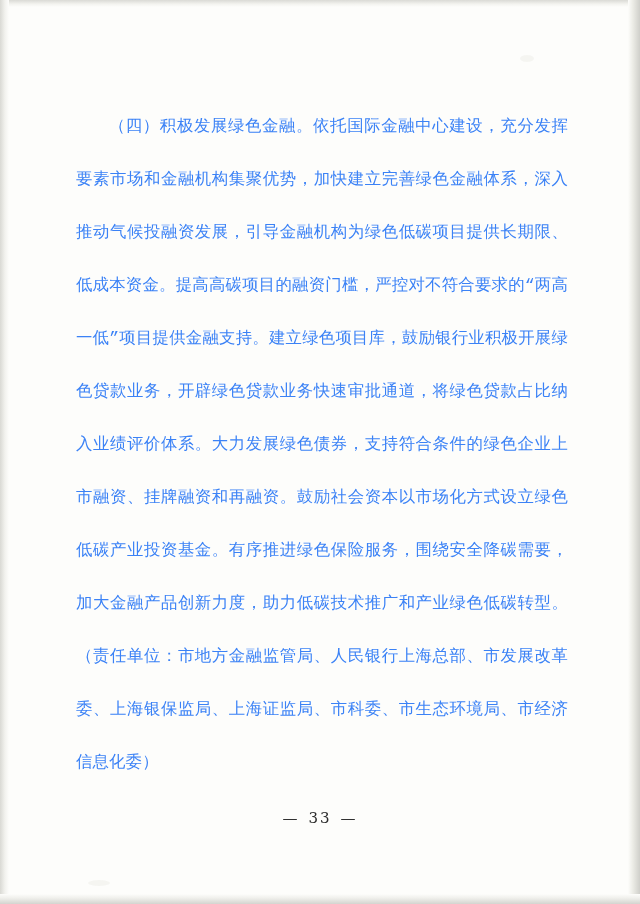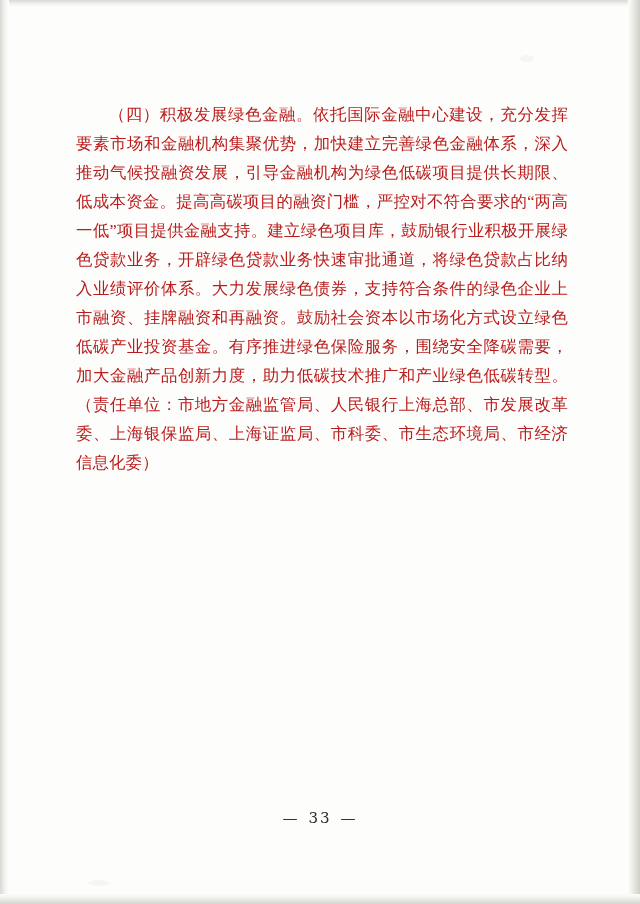--- a/index.html
+++ b/index.html
@@ -48,27 +48,27 @@
   }
   .content {
     position: absolute;
     left: 76px;
     top: 100px;
     width: 492px;
   }
   .para {
     margin: 0 0 2px 0;
     font-size: 16.4px;
-    line-height: 29px;
-    color: #b91c1c;
+    line-height: 53px;
+    color: #3b82f6;
     text-align: justify;
     text-justify: inter-ideograph;
     letter-spacing: 0.15px;
     text-indent: 2em;
-    font-family: Liberation Serif, serif;
+    font-family: Liberation Mono, monospace;
   }
   .para.tight {
     margin-bottom: 0;
   }
   .footer {
     position: absolute;
     left: 0;
     top: 808px;
     width: 640px;
     text-align: center;

